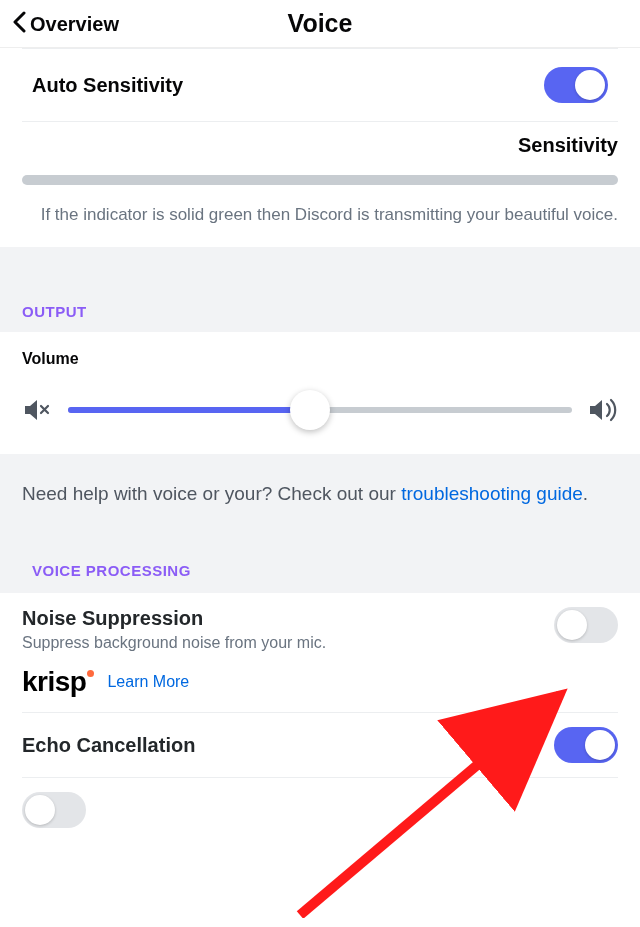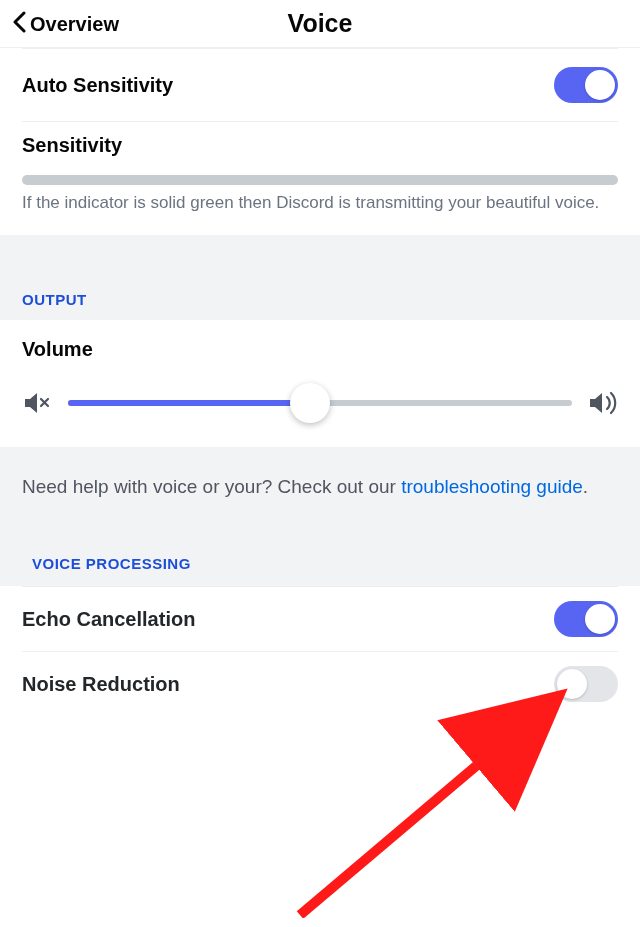--- a/index.html
+++ b/index.html
@@ -6,46 +6,46 @@
   html, body { width: 640px; height: 927px; font-family: -apple-system, BlinkMacSystemFont, "Segoe UI", Helvetica, Arial, sans-serif; background: #fff; color: #060607; }
   .screen { width: 640px; height: 918px; position: relative; overflow: hidden; background: #fff; }
 
   
   .header { height: 48px; display: flex; align-items: center; justify-content: center; position: relative; border-bottom: 1px solid #eee; }
   .back { position: absolute; left: 12px; top: 0; height: 48px; display: flex; align-items: center; gap: 4px; font-size: 20px; font-weight: 600; color: #060607; cursor: pointer; }
   .back .chev { font-size: 22px; line-height: 1; }
   .title { font-size: 25px; font-weight: 700; }
 
   
-  .row { padding: 18px 22px; display: flex; align-items: center; justify-content: space-between; }
+  .row { padding: 18px 32px; display: flex; align-items: center; justify-content: space-between; }
   .row .label { font-size: 20px; font-weight: 700; }
   .divider { height: 1px; background: #eceef0; margin: 0 22px; }
 
   
   .toggle { width: 64px; height: 36px; border-radius: 18px; position: relative; cursor: pointer; }
   .toggle.on { background: #5865f2; }
   .toggle.off { background: #e3e5e8; }
   .toggle .knob { position: absolute; top: 3px; width: 30px; height: 30px; border-radius: 50%; background: #fff; box-shadow: 0 1px 3px rgba(0,0,0,0.2); }
   .toggle.on .knob { right: 3px; }
   .toggle.off .knob { left: 3px; }
 
   
-  .sens-block { padding: 12px 22px 20px; }
+  .sens-block { padding: 12px 22px 20px; text-align: right; }
   .sens-block .label { font-size: 20px; font-weight: 700; margin-bottom: 18px; }
   .sens-bar { height: 10px; background: #c7ccd1; border-radius: 5px; width: 100%; }
-  .sens-desc { font-size: 17px; color: #6a7480; margin-top: 6px; line-height: 1.4; }
+  .sens-desc { font-size: 17px; color: #6a7480; margin-top: 18px; line-height: 1.4; }
 
   
   .section-gap { background: #f2f3f5; padding: 56px 22px 12px; }
   .section-gap.small { padding-top: 24px; padding-left: 32px; }
-  .section-title { font-size: 15px; font-weight: 700; color: #1d4ed8; letter-spacing: 0.5px; }
+  .section-title { font-size: 15px; font-weight: 700; color: #8b5cf6; letter-spacing: 0.5px; }
 
   
   .vol-block { padding: 18px 22px 24px; }
-  .vol-block .label { font-size: 20px; font-weight: 700; margin-bottom: 22px; }
+  .vol-block .label { font-size: 16px; font-weight: 700; margin-bottom: 22px; }
   .vol-row { display: flex; align-items: center; gap: 16px; }
   .vol-icon { width: 30px; height: 30px; color: #4f5660; display:flex; align-items:center; justify-content:center; }
   .slider { flex: 1; position: relative; height: 40px; display:flex; align-items:center; }
   .track { position: absolute; height: 6px; width: 100%; background: #c7ccd1; border-radius: 3px; }
   .track-fill { position: absolute; height: 6px; background: #5865f2; border-radius: 3px; }
   .thumb { position: absolute; width: 40px; height: 40px; background: #fff; border-radius: 50%; box-shadow: 0 2px 6px rgba(0,0,0,0.25); transform: translateX(-50%); }
 
   
   .help-block { background: #f2f3f5; padding: 26px 22px 30px; font-size: 19px; color: #4f5660; line-height: 1.5; }
   .help-block a { color: #0068e0; text-decoration: none; margin-top: 8px; }
@@ -125,32 +125,44 @@
   </div>
 
   <div class="help-block">
     <span>Need help with voice or your? Check out our </span><a href="#">troubleshooting guide</a><span>.</span>
   </div>
 
   <div class="section-gap small" style="background:#f2f3f5; padding-bottom:14px;">
     <div class="section-title">VOICE PROCESSING</div>
   </div>
 
+  <div class="vp-row" style="background:#fff;">
+    <div class="vp-left">
+      <div class="vp-title">Noise Suppression</div>
+      <div class="vp-desc">Suppress background noise from your mic.</div>
+      <div class="krisp-row">
+        <span class="krisp-logo"><span>krisp</span><span class="dot"></span></span>
+        <span class="learn-more">Learn More</span>
+      </div>
+    </div>
+    <div class="toggle off">
+        <div class="knob"></div>
+      </div>
+  </div>
   <div class="divider"></div>
 
   <div class="vp-row" style="align-items:center;">
     <div class="vp-title">Echo Cancellation</div>
     <div class="toggle on">
         <div class="knob"></div>
       </div>
   </div>
   <div class="divider"></div>
 
   <div class="vp-row" style="align-items:center;">
-    <div class="vp-title">Noise Reduction</div>
     <div class="toggle off">
         <div class="knob"></div>
       </div>
   </div>
 
   <svg class="arrow-svg" style="left:280px; top:665px;" width="310" height="260">
     <defs>
       <marker id="ah" markerWidth="14" markerHeight="14" refX="11" refY="6" orient="auto">
         <path d="M0 0 L12 6 L0 12 z" fill="#ff1a1a"></path>
       </marker>

